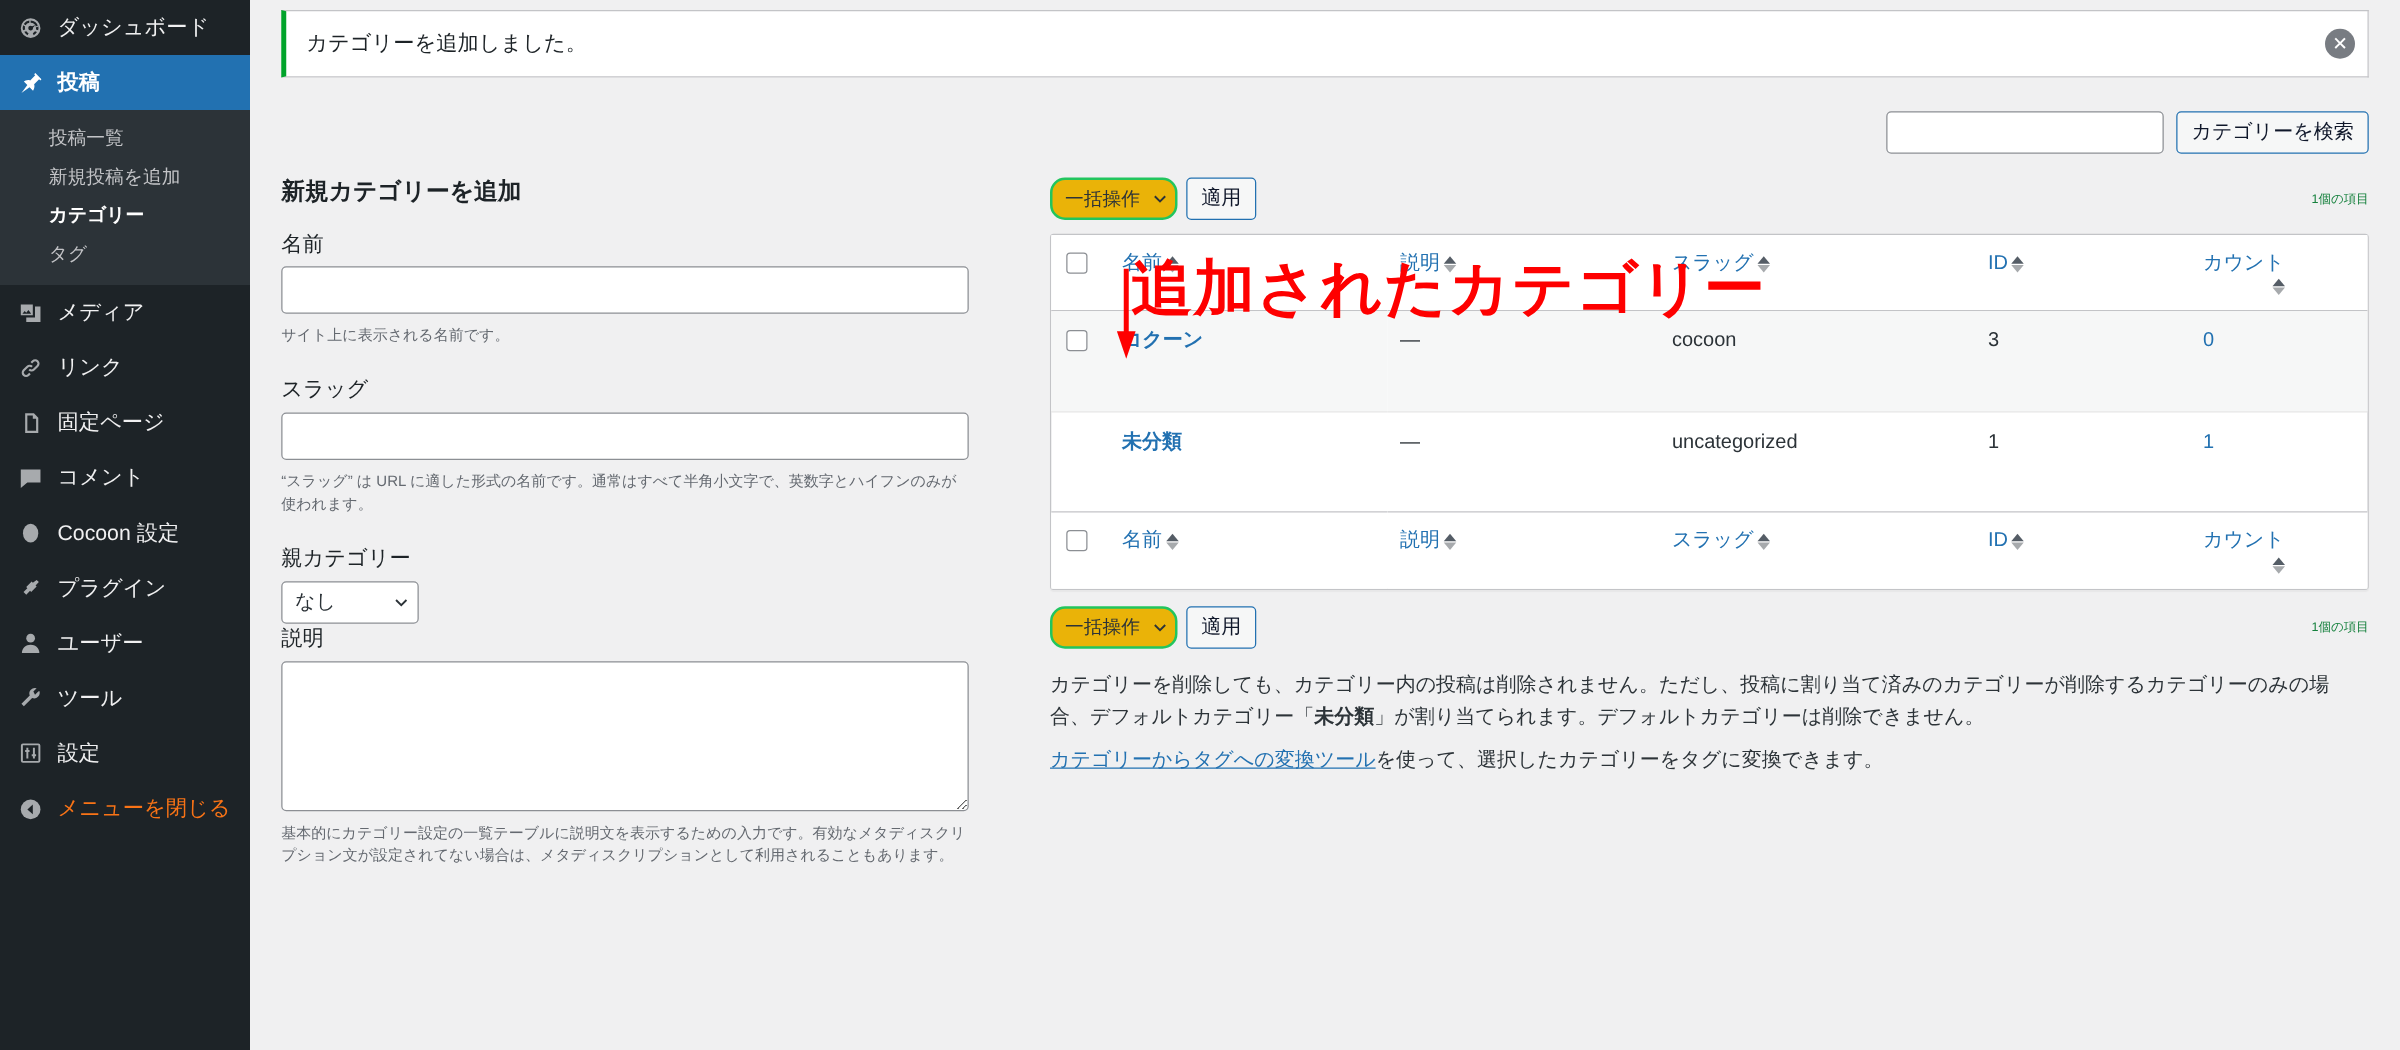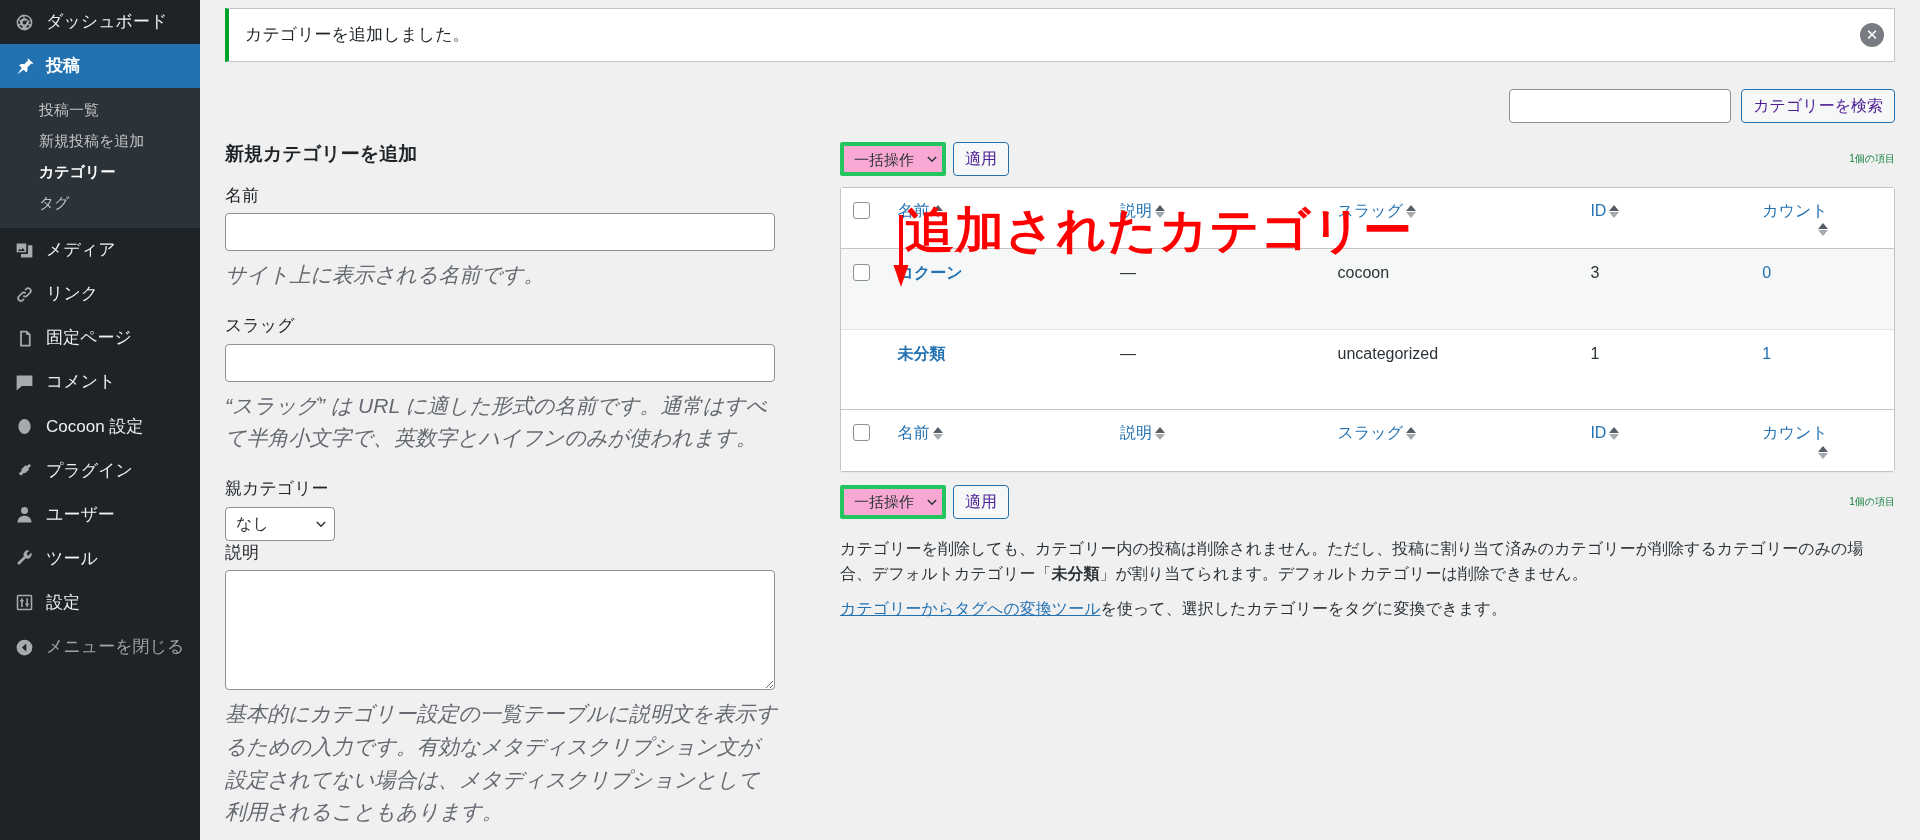--- a/index.html
+++ b/index.html
@@ -73,21 +73,21 @@
     display: block;
     color: #c3c4c7;
     padding: 6px 0 6px 39px;
     text-decoration: none;
     white-space: nowrap;
   }
   .submenu a.current {
     color: #fff;
     font-weight: 700;
   }
-  .collapse-item { color: #a3a3a3; text-align: right; }
+  .collapse-item { color: #f97316; text-align: right; }
   .collapse-item .mi { color: #a7aaad; }
 
   
   #wpbody {
     flex: 1;
     position: relative;
     background: #f0f0f1;
     padding: 0 25px 0 25px;
     overflow: hidden;
   }
@@ -141,27 +141,27 @@
     padding: 0 8px;
     font-size: 16px;
     color: #2c3338;
     box-shadow: 0 0 0 transparent;
   }
   .btn-secondary {
     height: 34px;
     background: #f6f7f7;
     border: 1px solid #2271b1;
     border-radius: 4px;
-    color: #4c1d95;
+    color: #0f172a;
     font-size: 16px;
     padding: 0 11px;
     cursor: pointer;
     line-height: 1;
     white-space: nowrap;
-    font-family: Liberation Sans, sans-serif;
+    font-family: Liberation Mono, monospace;
   }
 
   
   #cols {
     display: flex;
     margin-top: 18px;
     align-items: flex-start;
   }
   #col-left {
     width: 595px;
@@ -193,26 +193,25 @@
     height: 38px;
     border: 1px solid #8c8f94;
     border-radius: 4px;
     background: #fff;
     padding: 0 8px;
     font-size: 16px;
     color: #2c3338;
     display: block;
   }
   .help {
-    font-size: 21px;
+    font-size: 12px;
     color: #646970;
     line-height: 1.55;
     margin: 8px 0 22px 0;
     max-width: 552px;
-    font-style: italic;
   }
   .select-wrap {
     position: relative;
     display: inline-block;
   }
   select.wp-select {
     appearance: none;
     -webkit-appearance: none;
     height: 34px;
     min-width: 110px;
@@ -252,23 +251,23 @@
     align-items: center;
     justify-content: space-between;
     height: 36px;
     margin-bottom: 10px;
   }
   .tablenav.bottom { margin-top: 12px; margin-bottom: 0; }
   .tablenav .left { display: flex; align-items: center; gap: 7px; }
   .bulk-select {
     appearance: none; -webkit-appearance: none;
     height: 34px;
-    border: 4px solid #22c55e;
-    border-radius: 2px;
-    background: #f9a8d4;
+    border: 2px solid #22c55e;
+    border-radius: 12px;
+    background: #eab308;
     padding: 0 28px 0 10px;
     font-size: 15px;
     color: #2c3338;
     font-family: "Liberation Sans", sans-serif;
     cursor: pointer;
   }
   .displaying-num {
     font-size: 10px;
     color: #15803d;
   }

